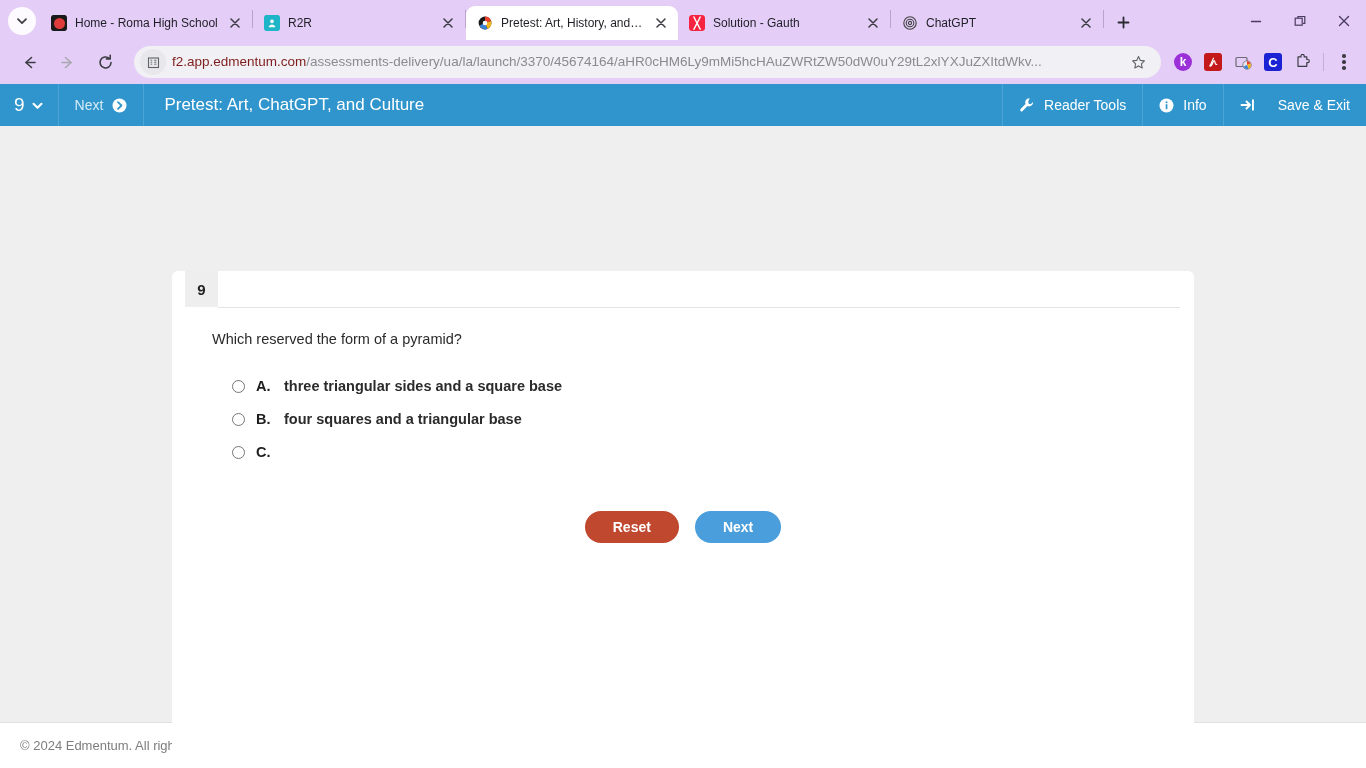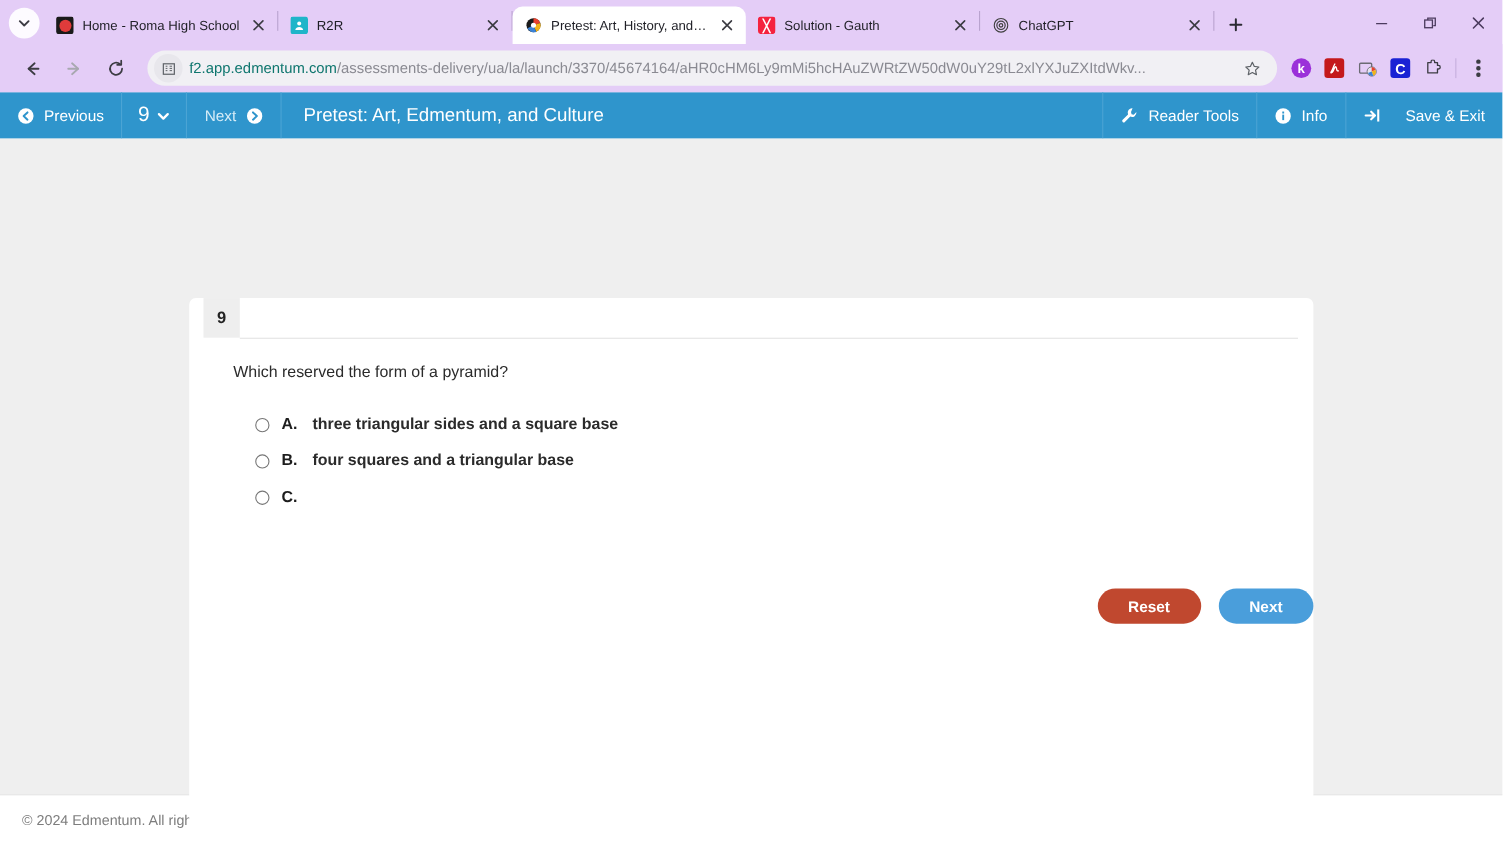--- a/index.html
+++ b/index.html
@@ -91,21 +91,21 @@
   }
   .url-site-icon {
     width: 26px; height: 26px; flex: 0 0 26px;
     display: flex; align-items: center; justify-content: center;
     border-radius: 50%; background: #e8e7ec; margin-right: 6px;
   }
   .url-text {
     flex: 1 1 auto; font-size: 13.5px; color: #8a8a92;
     white-space: nowrap; overflow: hidden; min-width: 0; line-height: 20px;
   }
-  .url-text .host { color: #0f766e; }
+  .url-text .host { color: #7f1d1d; }
   .star-btn { width: 26px; height: 26px; flex:0 0 26px; display:flex;align-items:center;justify-content:center;cursor:pointer; }
   .ext-icons { display: flex; align-items: center; gap: 2px; flex: 0 0 auto; }
   .ext-icon { width: 28px; height: 28px; display:flex;align-items:center;justify-content:center;cursor:pointer; }
   .ext-k { width:18px;height:18px;border-radius:50%;background:#9b30d9;color:#fff;font-size:12px;font-weight:bold;display:flex;align-items:center;justify-content:center;line-height:1;}
   .ext-pdf { width:18px;height:18px;border-radius:3px;background:#c4191b;color:#fff;font-size:12px;font-weight:bold;display:flex;align-items:center;justify-content:center;line-height:1;}
   .ext-c { width:18px;height:18px;border-radius:3px;background:#1a22d4;color:#fff;font-size:13px;font-weight:bold;display:flex;align-items:center;justify-content:center;line-height:1;}
   .chrome-sep { width:1px;height:18px;background:#c5aedd;margin:0 4px; }
   .kebab { width:28px;height:28px;display:flex;flex-direction:column;align-items:center;justify-content:center;gap:2.5px;cursor:pointer;}
   .kebab i { width:3.5px;height:3.5px;border-radius:50%;background:#3c3c43;display:block; }
 
@@ -173,21 +173,21 @@
   .opt-letter {
     width: 28px; flex: 0 0 28px; margin-left: 11px;
     font-size: 14.5px; font-weight: bold; color: #1d1d1d;
     line-height: 21px;
   }
   .opt-text {
     font-size: 14.5px; color: #2b2b2b; line-height: 21px; font-weight: bold;
   }
   .btn-row {
     position: absolute; left: 0; right: 0; top: 240px;
-    display: flex; justify-content: flex-end; gap: 16px; margin-top: 24px;
+    display: flex; justify-content: center; gap: 16px;
   }
   .btn {
     border: none; border-radius: 17px; height: 32px;
     padding: 0 28px; font-size: 14px; font-weight: bold;
     color: #ffffff; cursor: pointer;
     font-family: "Liberation Sans", sans-serif;
   }
   .btn-reset { background: #c0482f; }
   .btn-next { background: #4a9edb; }
 
@@ -387,44 +387,37 @@
           <i></i>
           <i></i>
           <i></i>
         </div>
     </div>
   </div>
 </div>
 
 <div class="app-toolbar">
 
-  <div class="tb-item">
-    <svg width="15" height="15" viewBox="0 0 15 15">
-      <circle cx="7.5" cy="7.5" r="7" fill="#ffffff"></circle>
-      <path d="M9 4.2 L5.5 7.5 L9 10.8" stroke="#2f95cc" stroke-width="1.8" fill="none" stroke-linecap="round" stroke-linejoin="round"></path>
-    </svg>
-    <span>Previous</span>
-  </div>
 
   <div class="tb-num">
     <span>9</span>
     <svg width="13" height="13" viewBox="0 0 13 13">
       <path d="M2.5 4.8 L6.5 8.8 L10.5 4.8" stroke="#ffffff" stroke-width="2.1" fill="none" stroke-linecap="round" stroke-linejoin="round"></path>
     </svg>
   </div>
 
   <div class="tb-item dim">
     <span>Next</span>
     <svg width="15" height="15" viewBox="0 0 15 15">
       <circle cx="7.5" cy="7.5" r="7" fill="#ffffff"></circle>
       <path d="M6 4.2 L9.5 7.5 L6 10.8" stroke="#2f95cc" stroke-width="1.8" fill="none" stroke-linecap="round" stroke-linejoin="round"></path>
     </svg>
   </div>
 
-  <div class="tb-title">Pretest: Art, Edmentum, and Culture</div>
+  <div class="tb-title">Pretest: Art, ChatGPT, and Culture</div>
 
   <div class="tb-right">
 
     <div class="tb-item">
       <svg width="16" height="16" viewBox="0 0 16 16">
         <path d="M10.6 1.4 a4 4 0 0 0 -4.1 5.6 L1.6 11.9 a1.4 1.4 0 0 0 2 2 l4.9 -4.9 a4 4 0 0 0 5.6 -4.1 l-2.4 2.4 -2 -0.5 -0.5 -2 Z" fill="#ffffff"></path>
       </svg>
       <span>Reader Tools</span>
     </div>
 

